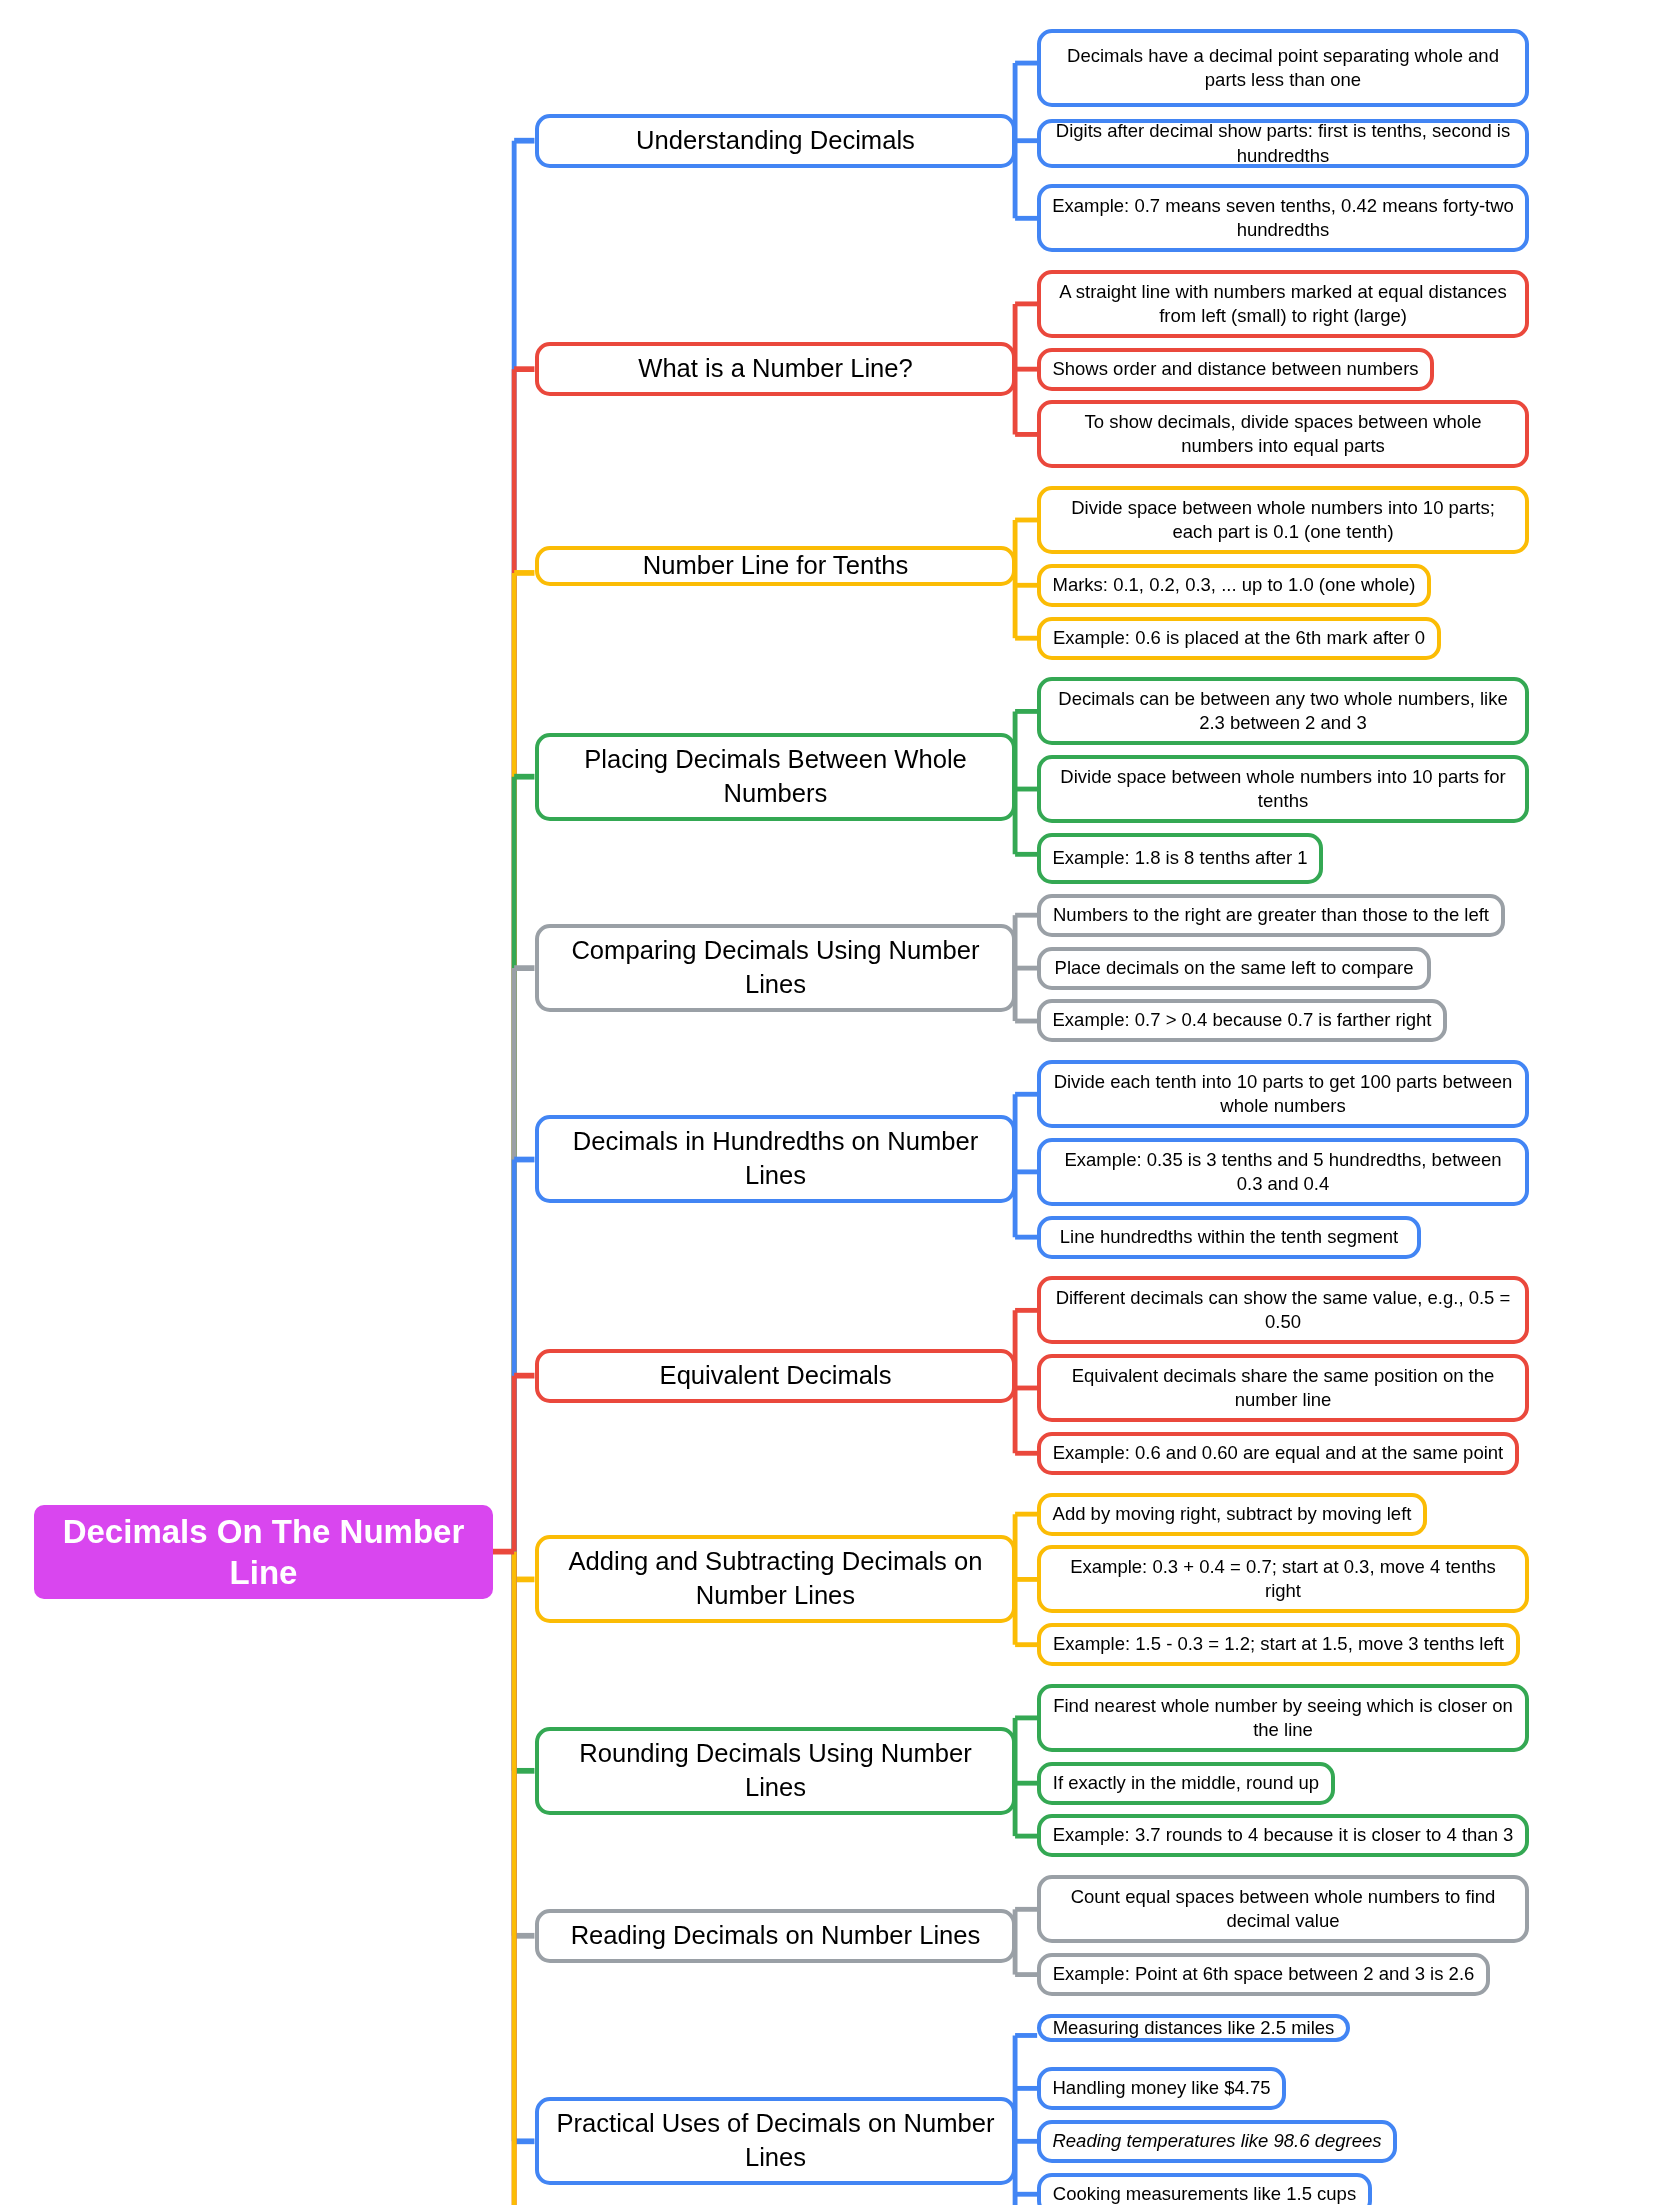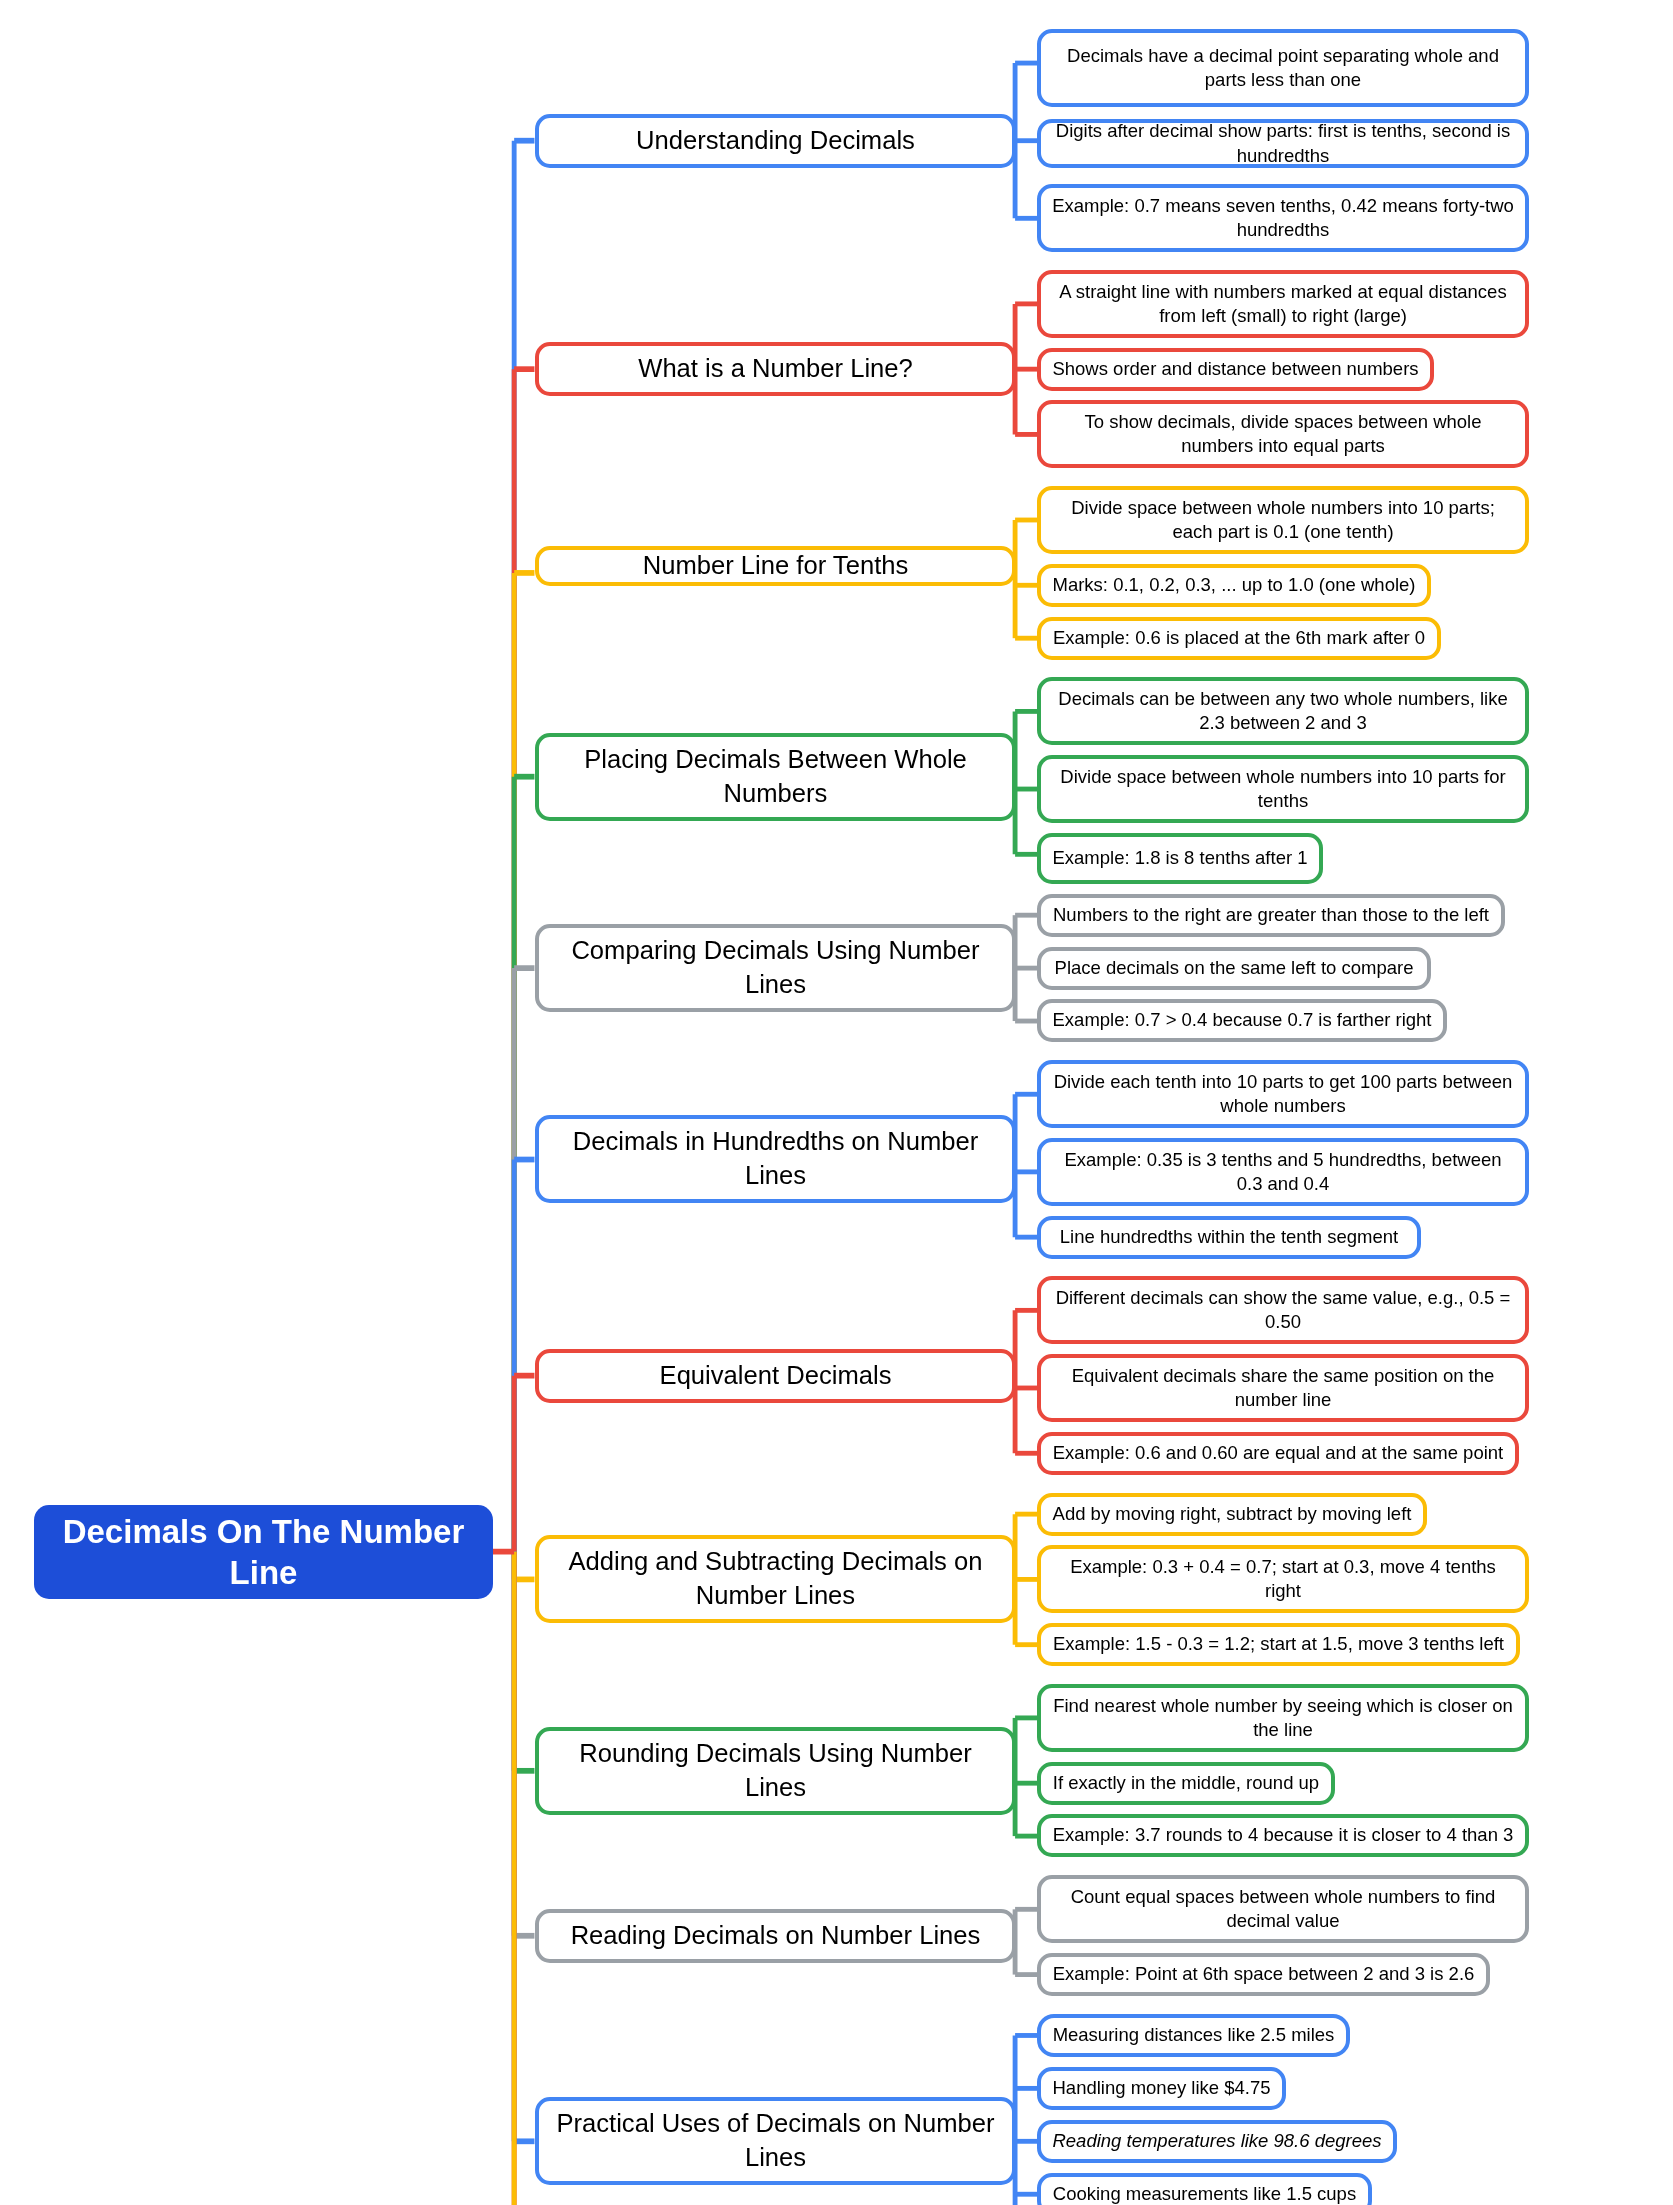--- a/index.html
+++ b/index.html
@@ -10,22 +10,22 @@
     font-family:"Liberation Sans", sans-serif;
     position:relative;
     overflow:hidden;
   }
 
   
   #root-node{
     position:absolute;
     left:34px; top:1505px;
     width:459px; height:94px;
-    background:#1d4ed8;
-    border-radius:15px;
+    background:#d946ef;
+    border-radius:10px;
     display:flex; align-items:center; justify-content:center;
     text-align:center;
     color:#ffffff;
     font-size:33px;
     font-weight:bold;
     line-height:1.25;
     padding:0 15px;
     z-index:5;
   }
 
@@ -199,18 +199,18 @@
     <div class="node leaf c-amber" style="left: 1037px; top: 1545px; width: 492px; height: 68px; border-color: rgb(251, 188, 5);">Example: 0.3 + 0.4 = 0.7; start at 0.3, move 4 tenths right</div>
     <div class="node leaf c-amber" style="left: 1037px; top: 1623px; width: 483px; height: 43px; border-color: rgb(251, 188, 5);">Example: 1.5 - 0.3 = 1.2; start at 1.5, move 3 tenths left</div>
     <div class="node branch c-green" style="left: 535px; top: 1727px; width: 481px; height: 88px; border-color: rgb(52, 168, 83);">Rounding Decimals Using Number Lines</div>
     <div class="node leaf c-green" style="left: 1037px; top: 1684px; width: 492px; height: 68px; border-color: rgb(52, 168, 83);">Find nearest whole number by seeing which is closer on the line</div>
     <div class="node leaf c-green" style="left: 1037px; top: 1762px; width: 298px; height: 43px; border-color: rgb(52, 168, 83);">If exactly in the middle, round up</div>
     <div class="node leaf c-green" style="left: 1037px; top: 1814px; width: 492px; height: 43px; border-color: rgb(52, 168, 83);">Example: 3.7 rounds to 4 because it is closer to 4 than 3</div>
     <div class="node branch c-gray" style="left: 535px; top: 1909px; width: 481px; height: 54px; border-color: rgb(154, 160, 166);">Reading Decimals on Number Lines</div>
     <div class="node leaf c-gray" style="left: 1037px; top: 1875px; width: 492px; height: 68px; border-color: rgb(154, 160, 166);">Count equal spaces between whole numbers to find decimal value</div>
     <div class="node leaf c-gray" style="left: 1037px; top: 1953px; width: 453px; height: 43px; border-color: rgb(154, 160, 166);">Example: Point at 6th space between 2 and 3 is 2.6</div>
     <div class="node branch c-blue" style="left: 535px; top: 2097px; width: 481px; height: 88px; border-color: rgb(66, 133, 244);">Practical Uses of Decimals on Number Lines</div>
-    <div class="node leaf c-blue" style="left: 1037px; top: 2014px; width: 313px; height: 43px; border-color: rgb(66, 133, 244); border-radius: 17px;">Measuring distances like 2.5 miles</div>
+    <div class="node leaf c-blue" style="left: 1037px; top: 2014px; width: 313px; height: 28px; border-color: rgb(66, 133, 244); border-radius: 17px;">Measuring distances like 2.5 miles</div>
     <div class="node leaf c-blue" style="left: 1037px; top: 2067px; width: 249px; height: 43px; border-color: rgb(66, 133, 244);">Handling money like $4.75</div>
     <div class="node leaf c-blue" style="left: 1037px; top: 2120px; width: 360px; height: 43px; border-color: rgb(66, 133, 244); font-style: italic;">Reading temperatures like 98.6 degrees</div>
     <div class="node leaf c-blue" style="left: 1037px; top: 2173px; width: 335px; height: 43px; border-color: rgb(66, 133, 244);">Cooking measurements like 1.5 cups</div>
   </div>
 
 
 </body></html>

